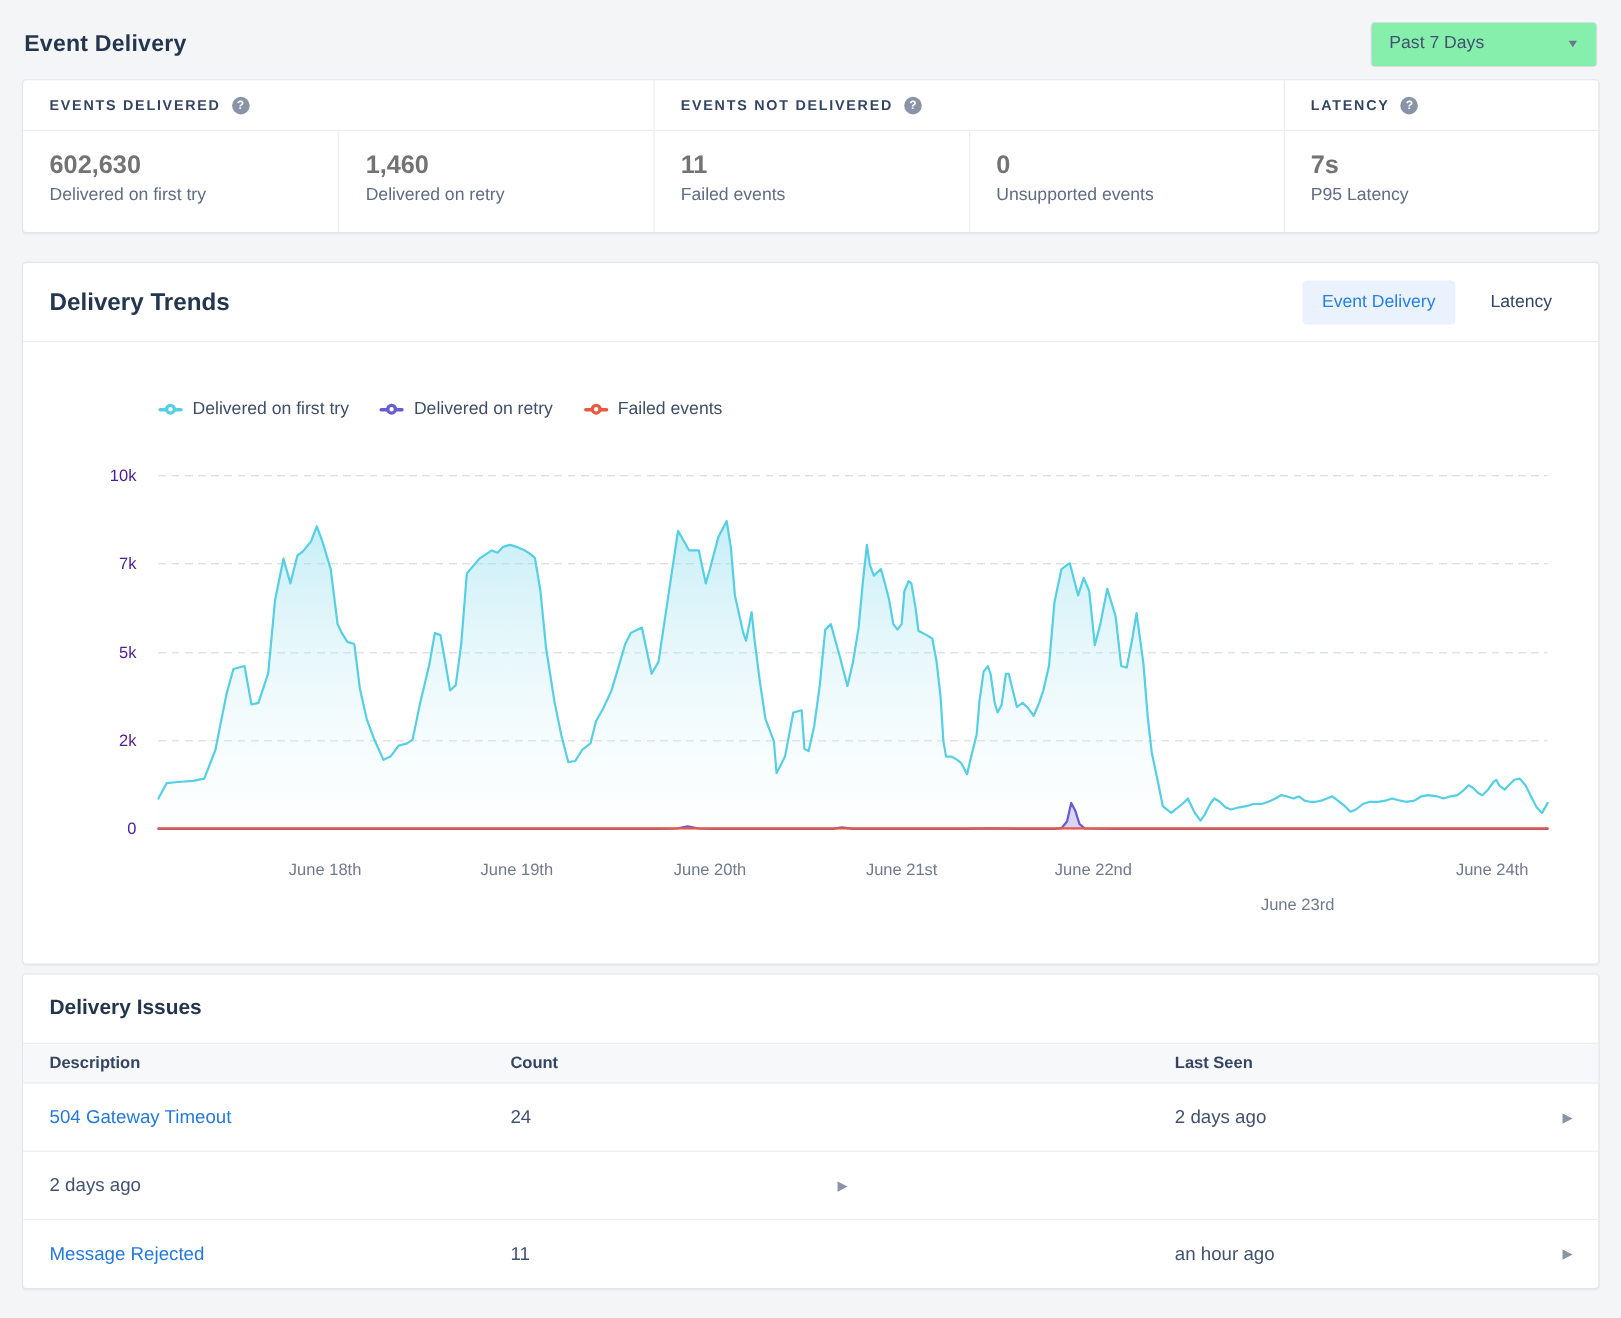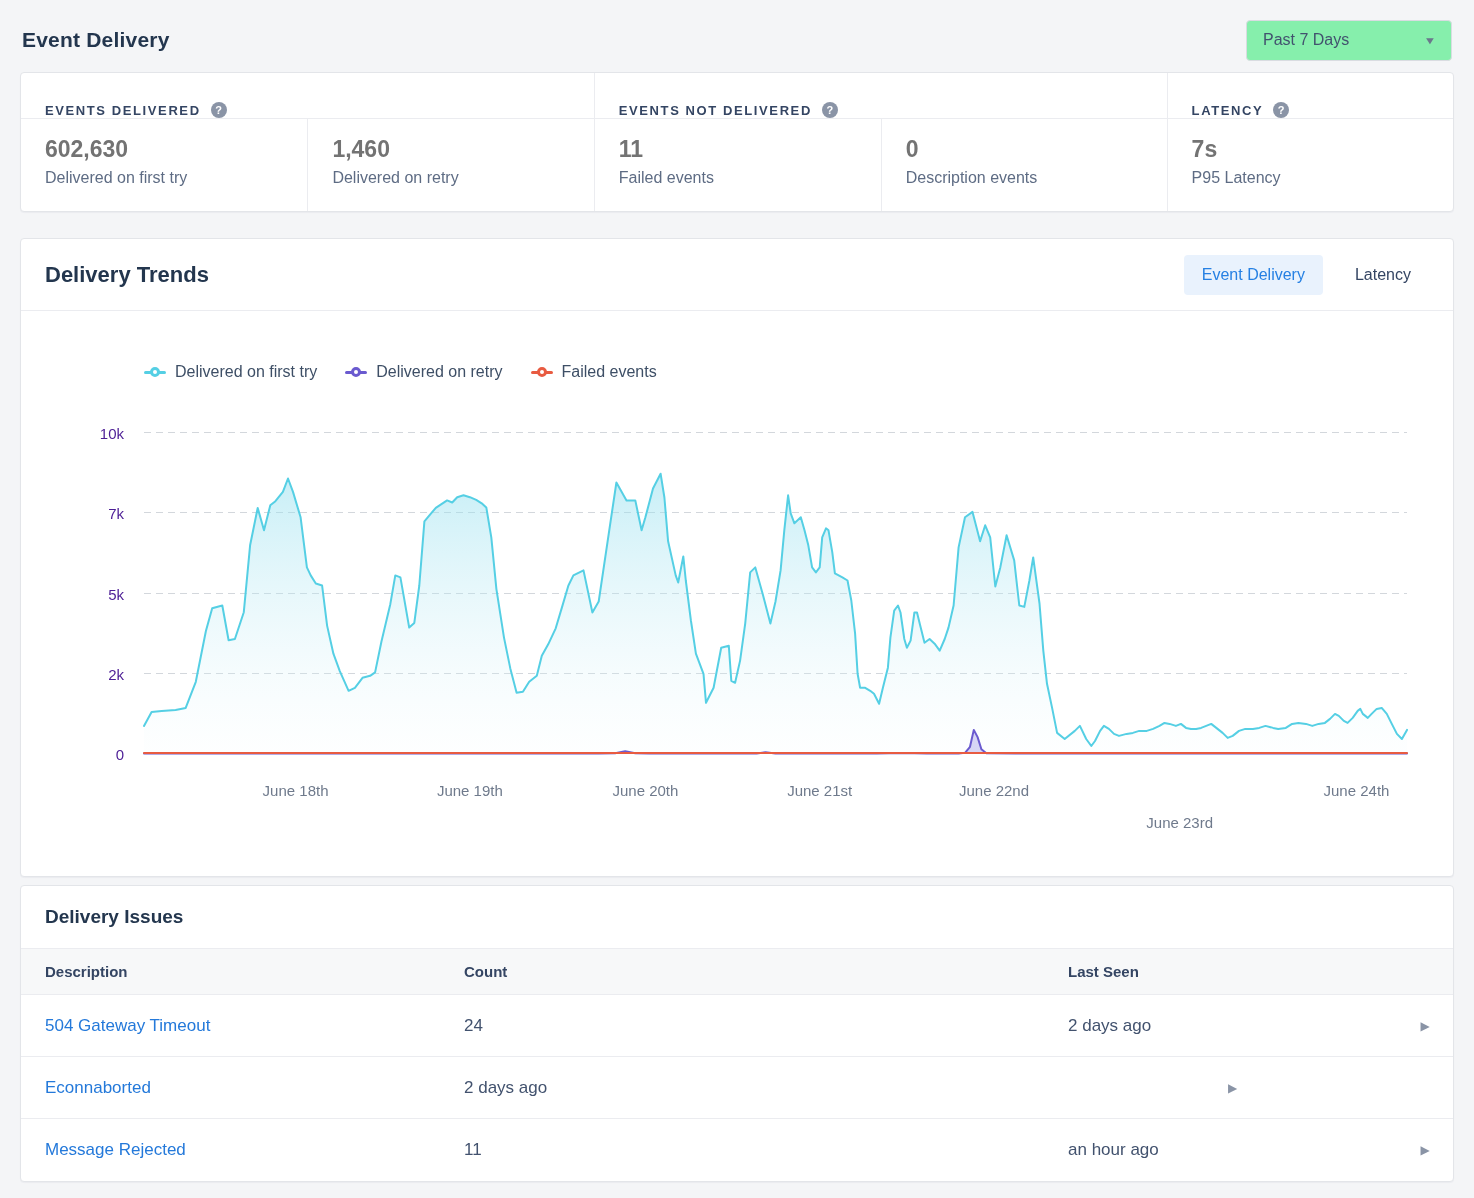--- a/index.html
+++ b/index.html
@@ -14,21 +14,21 @@
     font-size:16px; color:#42526E; font-family:inherit; }
   .caret { font-size:10px; color:#6B778C; transform:scaleX(1.3); }
 
   
   .card { background:#fff; border:1px solid #E3E5E9; border-radius:4px; box-shadow:0 1px 1px rgba(9,30,66,.04); }
 
   
   .stats { margin:8px 4px 0 4px; display:grid; grid-template-columns:2fr 2fr 1fr; }
   .stat-group { border-left:1px solid #EBECF0; }
   .stat-group:first-child { border-left:none; }
-  .stat-head { display:flex; align-items:flex-end; gap:10px; height:46px; padding:0 24px; border-bottom:1px solid #EBECF0; }
+  .stat-head { display:flex; align-items:center; gap:10px; height:46px; padding:0 24px; border-bottom:1px solid #EBECF0; }
   .stat-head .lbl { font-size:13px; font-weight:700; letter-spacing:1.6px; color:#344563; text-transform:uppercase; }
   .help { width:16px; height:16px; border-radius:50%; background:#8A94A6; color:#fff; font-size:11px; font-weight:700;
     display:inline-flex; align-items:center; justify-content:center; cursor:pointer; }
   .stat-cells { display:grid; grid-template-columns:1fr 1fr; }
   .stat-cells.single { grid-template-columns:1fr; }
   .stat-cell { padding:17px 24px 24px 24px; border-left:1px solid #EBECF0; }
   .stat-cell:first-child { border-left:none; }
   .stat-value { font-size:23px; font-weight:700; color:#737373; margin-bottom:6px; }
   .stat-sub { font-size:16px; color:#5E6C84; }
 
@@ -56,21 +56,21 @@
   .ylabel { position:absolute; left:-78px; width:58px; text-align:right; transform:translateY(50%);
     font-size:15px; color:#4c1d95; }
   .plot svg { position:absolute; inset:0; overflow:visible; }
   .xlabel { position:absolute; top:calc(100% + 28px); transform:translateX(-50%); font-size:15px; color:#6F7A8C; white-space:nowrap; }
 
   
   .issues { margin:8px 4px 0 4px; overflow:hidden; }
   .issues-head { padding:20px 24px; }
   .issues-head h2 { font-size:19px; font-weight:700; color:#23364E; }
   .tgrid { display:grid; grid-template-columns:419px 604px 1fr 56px; align-items:center; padding-left:24px; }
-  .thead { height:47px; background:#F7F8F9; border-top:1px solid #EBECF0; border-bottom:1px solid #EBECF0;
+  .thead { height:37px; background:#F7F8F9; border-top:1px solid #EBECF0; border-bottom:1px solid #EBECF0;
     font-size:15px; font-weight:700; color:#344563; }
   .trow { height:62px; border-bottom:1px solid #EBECF0; font-size:17px; }
   .trow:last-child { border-bottom:none; }
   .trow .desc { color:#2479DA; text-decoration:none; cursor:pointer; }
   .trow .count, .trow .seen { color:#42526E; }
   .chev { color:#8A94A6; font-size:12px; text-align:center; cursor:pointer; }
 </style>
 </head>
 <body>
 
@@ -106,21 +106,21 @@
         <span class="lbl">EVENTS NOT DELIVERED</span>
         <span class="help">?</span>
       </div>
       <div class="stat-cells">
         <div class="stat-cell">
           <div class="stat-value">11</div>
           <div class="stat-sub">Failed events</div>
         </div>
         <div class="stat-cell">
           <div class="stat-value">0</div>
-          <div class="stat-sub">Description events</div>
+          <div class="stat-sub">Unsupported events</div>
         </div>
       </div>
     </div>
     <div class="stat-group">
       <div class="stat-head">
         <span class="lbl">LATENCY</span>
         <span class="help">?</span>
       </div>
       <div class="stat-cells single">
         <div class="stat-cell">
@@ -207,21 +207,20 @@
     </div>
     <div id="issue-rows">
   <div class="trow tgrid">
     <a class="desc">504 Gateway Timeout</a>
     <span class="count">24</span>
     <span class="seen">2 days ago</span>
     <span class="chev">▶</span>
   </div>
 
   <div class="trow tgrid">
-    <a class="desc">Econnaborted</a>
     <span class="seen">2 days ago</span>
     <span class="chev">▶</span>
   </div>
 
   <div class="trow tgrid">
     <a class="desc">Message Rejected</a>
     <span class="count">11</span>
     <span class="seen">an hour ago</span>
     <span class="chev">▶</span>
   </div>

